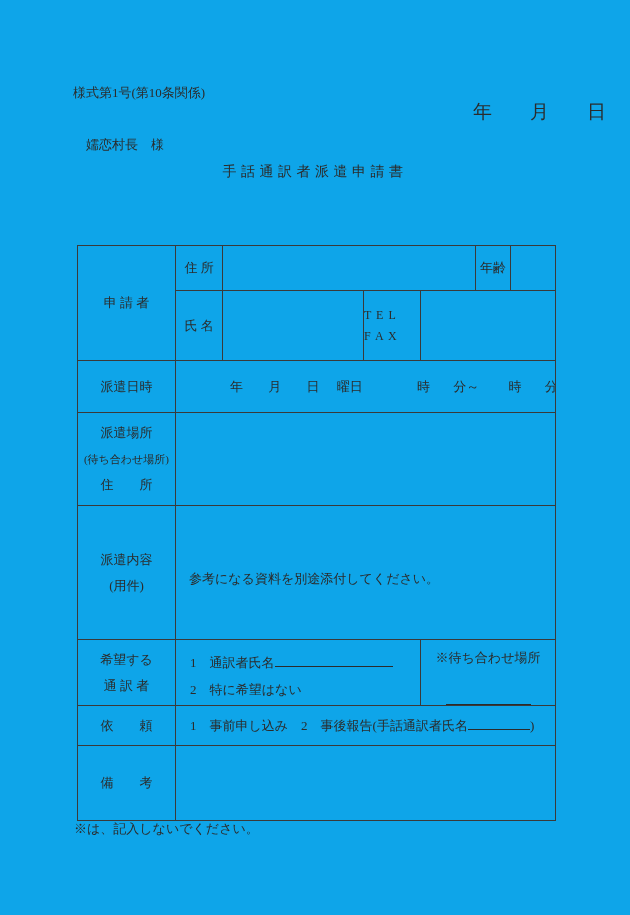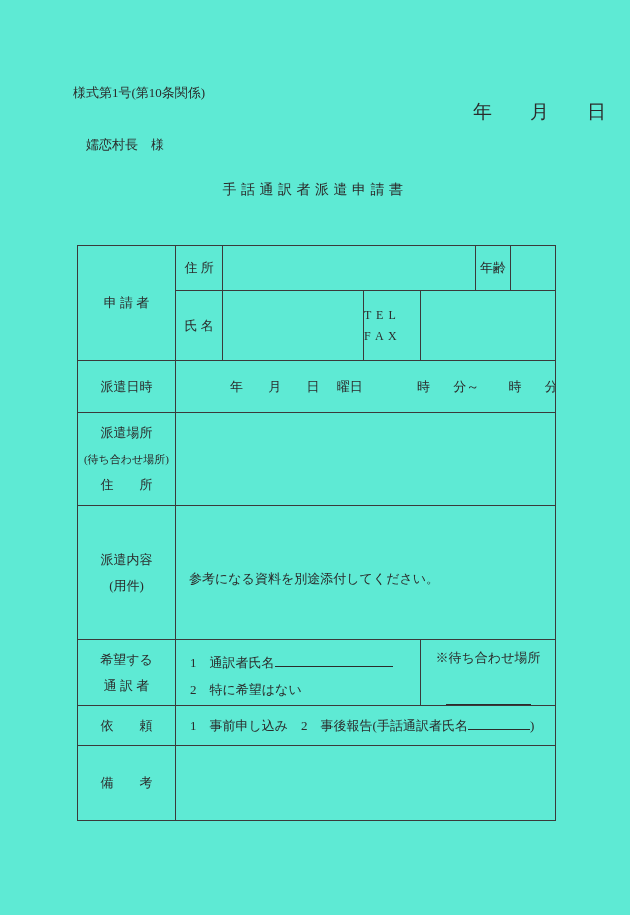--- a/index.html
+++ b/index.html
@@ -1,28 +1,28 @@
 <!DOCTYPE html>
 <html lang="ja"><head>
 <meta charset="utf-8">
 <style>
   html, body { margin: 0; padding: 0; background: #ffffff; }
   .page {
     position: relative;
     width: 630px;
     height: 915px;
-    background: #5eead4;
+    background: #0ea5e9;
     font-family: "Liberation Serif", "DejaVu Serif", serif;
     color: #2b2b2b;
     overflow: hidden;
   }
   .form-number { position: absolute; left: 73px; top: 84px; font-size: 13px; }
   .date-line   { position: absolute; left: 473px; top: 99px; font-size: 19px; white-space: pre; }
   .addressee   { position: absolute; left: 86px; top: 136px; font-size: 13px; }
-  .doc-title   { position: absolute; left: 0; top: 181px; width: 630px; text-align: center;
+  .doc-title   { position: absolute; left: 0; top: 163px; width: 630px; text-align: center;
                  font-size: 14px; letter-spacing: 4.5px; }
   .intro       { position: absolute; left: 86px; top: 215px; font-size: 13px; }
   .footer-note { position: absolute; left: 74px; top: 820px; font-size: 13px; }
 
   table.form {
     position: absolute; left: 77px; top: 245px;
     border-collapse: collapse; table-layout: fixed;
     width: 478px;
     border: 1.5px solid #3a3a3a;
   }
@@ -168,14 +168,15 @@
       </td>
     </tr>
 
     <tr style="height:75px">
       <td class="center">備　　考</td>
       <td colspan="6"></td>
     </tr>
   </tbody>
     </table>
 
+  <div class="footer-note">※は、記入しないでください。</div>
 
 </div>
 
 </body></html>

